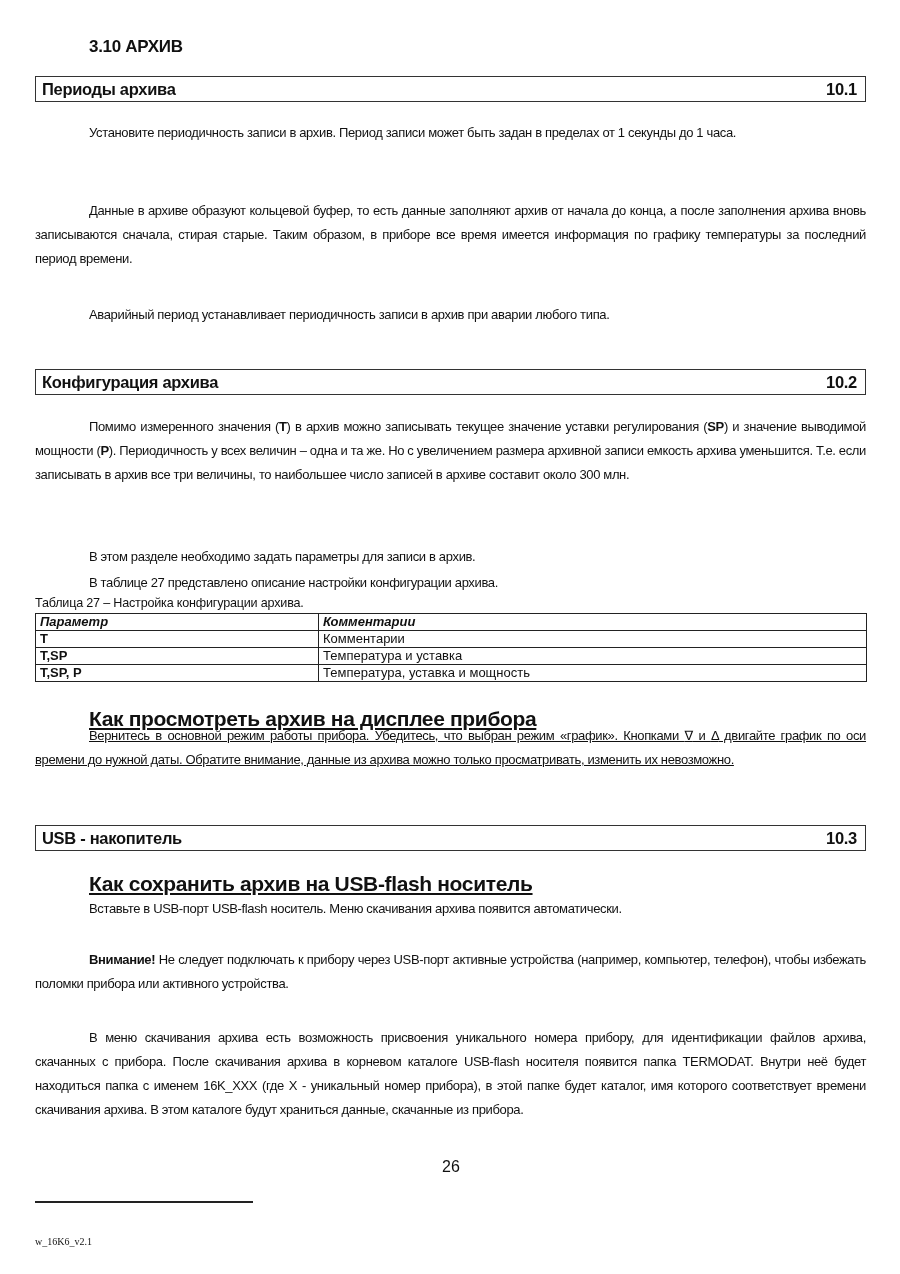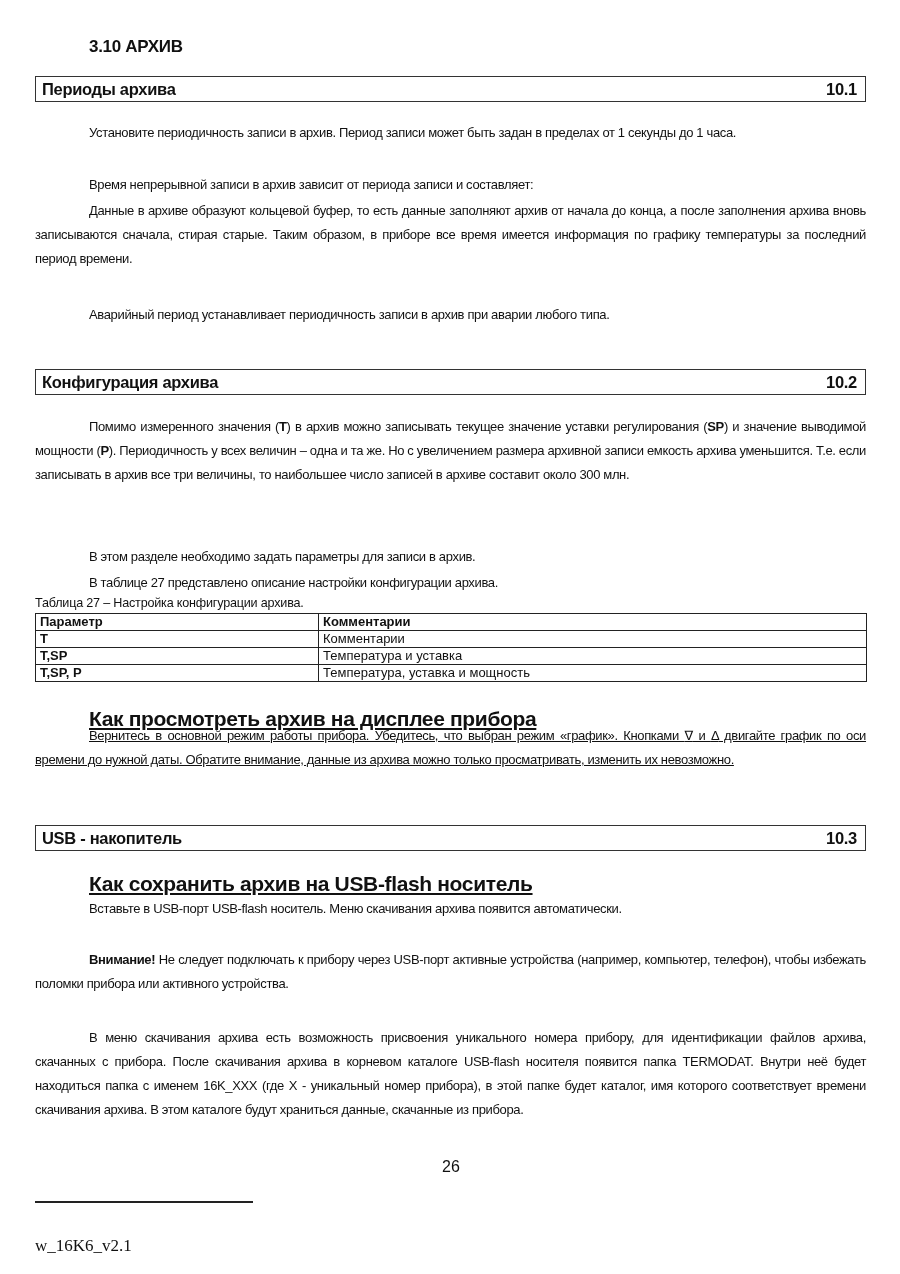--- a/index.html
+++ b/index.html
@@ -6,41 +6,40 @@
   body { width: 900px; height: 1274px; position: relative; overflow: hidden; color: #111; }
   .page { position: absolute; left: 0; top: 0; width: 900px; height: 1042px; }
   .chapter-title { position: absolute; left: 89px; top: 37px; font-weight: bold; font-size: 17px; font-family: "Liberation Sans", sans-serif; letter-spacing: -0.3px; }
   .section-box { position: absolute; left: 35px; width: 831px; height: 26px; border: 1px solid #333; box-sizing: border-box; display: flex; justify-content: space-between; align-items: center; padding: 0 8px 0 6px; font-family: "Liberation Sans", sans-serif; font-weight: bold; font-size: 16.5px; letter-spacing: -0.3px; }
   .para { position: absolute; left: 35px; width: 831px; line-height: 24px; text-align: justify; font-family: "Liberation Sans", sans-serif; font-size: 13px; letter-spacing: -0.35px; }
   .para .indent { display: inline-block; width: 54px; }
   .sub-heading { position: absolute; left: 89px; font-family: "Liberation Sans", sans-serif; font-weight: bold; font-size: 21px; text-decoration: underline; letter-spacing: -0.35px; }
   .caption { position: absolute; left: 35px; top: 596px; font-family: "Liberation Sans", sans-serif; font-size: 12.6px; letter-spacing: -0.2px; }
   table.cfg { position: absolute; left: 35px; top: 613px; width: 832px; border-collapse: collapse; font-family: "Liberation Sans", sans-serif; font-size: 13px; }
   table.cfg td, table.cfg th { border: 1px solid #222; padding: 0 4px; height: 16px; line-height: 16px; text-align: left; vertical-align: middle; }
-  table.cfg th { font-weight: bold; }
+  table.cfg th { font-weight: bold; font-style: italic; }
   table.cfg td.param { font-weight: bold; width: 274px; }
   .footnote-rule { position: absolute; left: 35px; top: 1201px; width: 218px; height: 2px; background: #222; }
   .page-number { position: absolute; left: 442px; top: 1158px; font-family: "Liberation Sans", sans-serif; font-size: 16px; }
-  .doc-code { position: absolute; left: 35px; top: 1236px; font-family: "Liberation Serif", serif; font-size: 17px; }
+  .doc-code { position: absolute; left: 35px; top: 1236px; font-family: "Liberation Serif", serif; font-size: 10px; }
   b { font-weight: bold; }
 </style>
 </head>
 <body>
 
 <div class="page">
 
   <div class="chapter-title">3.10 АРХИВ</div>
 
   <div class="section-box" style="top:76px;">
     <span>Периоды архива</span>
     <span>10.1</span>
   </div>
 
   <div class="para" style="top:121px;"><span class="indent"></span><span>Установите периодичность записи в архив. Период записи может быть задан в пределах от 1 секунды до 1 часа.</span></div>
-  <div class="para" style="top:173px;"><span class="indent"></span><span>Время непрерывной записи в архив зависит от периода записи и составляет:</span></div>
   <div class="para" style="top:199px;"><span class="indent"></span><span>Данные в архиве образуют кольцевой буфер, то есть данные заполняют архив от начала до конца, а после заполнения архива вновь записываются сначала, стирая старые. Таким образом, в приборе все время имеется информация по графику температуры за последний период времени.</span></div>
   <div class="para" style="top:303px;"><span class="indent"></span><span>Аварийный период устанавливает периодичность записи в архив при аварии любого типа.</span></div>
 
   <div class="section-box" style="top:369px;">
     <span>Конфигурация архива</span>
     <span>10.2</span>
   </div>
 
   <div class="para" style="top:415px;"><span class="indent"></span><span>Помимо измеренного значения (</span><b>T</b><span>) в архив можно записывать текущее значение уставки регулирования (</span><b>SP</b><span>) и значение выводимой мощности (</span><b>P</b><span>). Периодичность у всех величин – одна и та же. Но с увеличением размера  архивной записи емкость архива уменьшится. Т.е. если записывать в архив все три величины, то наибольшее число записей в архиве составит около 300 млн.</span></div>
   <div class="para" style="top:545px;"><span class="indent"></span><span>В этом разделе необходимо задать параметры для записи в архив.</span></div>

